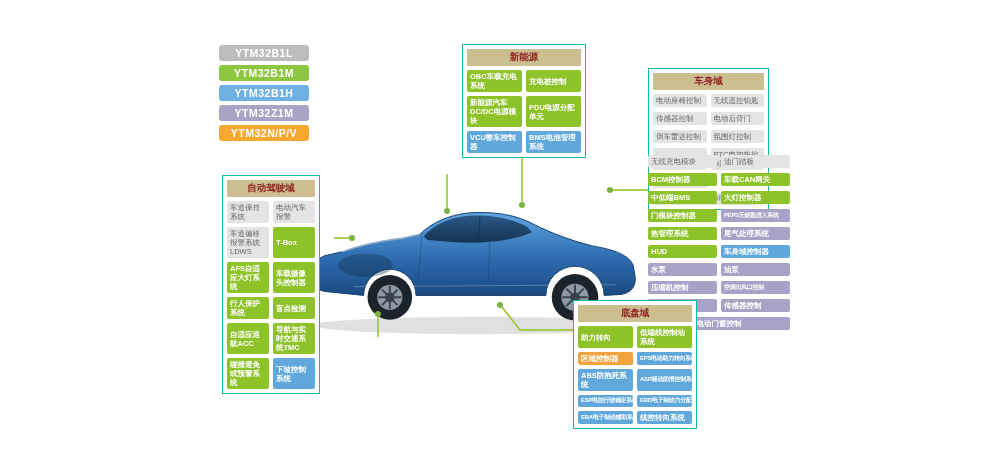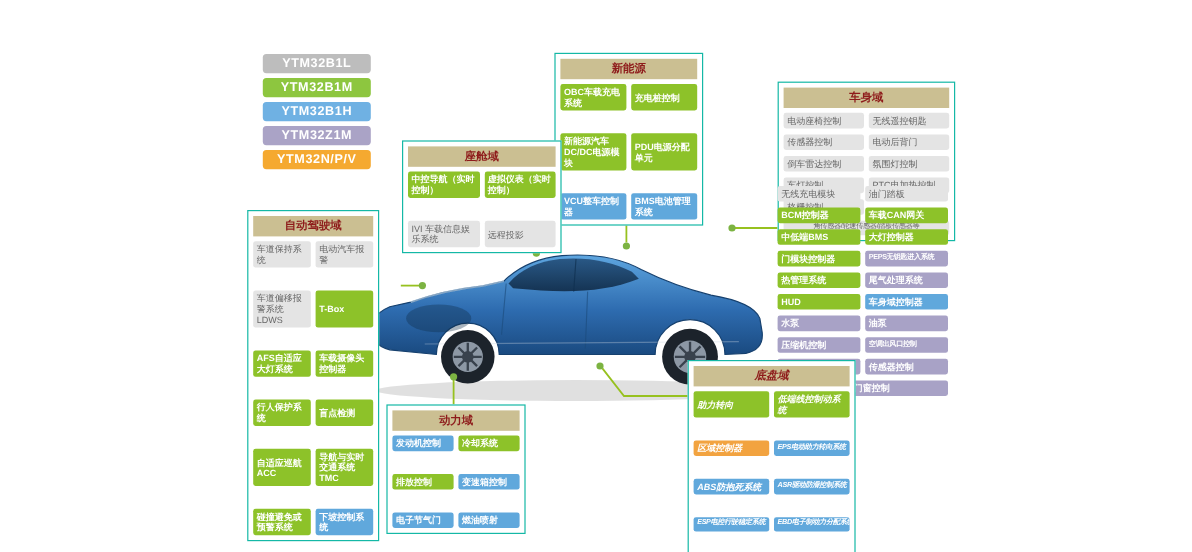--- a/index.html
+++ b/index.html
@@ -12,43 +12,43 @@
   .chip.gray{background:#bdbdbd;}
   .chip.green{background:#8dc63f;}
   .chip.blue{background:#6fb1e3;}
   .chip.purple{background:#aaa3c6;}
   .chip.orange{background:#f5a930;}
 
   
   .domain-box{position:absolute;background:#fff;border:1px solid #14b8a6;padding:4px;box-sizing:border-box;}
   .domain-header{background:#cbbf92;color:#8e1b1b;font-weight:bold;text-align:center;
                  font-size:9.5px;padding:2px 0;margin-bottom:4px;}
-  .grid2{display:grid;grid-template-columns:1fr 1fr;gap:19px 4px;}
+  .grid2{display:grid;grid-template-columns:1fr 1fr;gap:4px 4px;}
   .grid3{display:grid;grid-template-columns:1fr 1fr;gap:5px 4px;}
   .plain{border:none;background:transparent;padding:0;}
 
   .item{min-height:12px;box-sizing:border-box;border-radius:2px;padding:2px 3px;
         display:flex;align-items:center;font-size:7.5px;font-weight:bold;color:#fff;
         line-height:1.2;overflow:hidden;}
   .item.gray{background:#e4e4e4;color:#666;font-weight:normal;}
   .item.green{background:#8dc229;}
   .item.blue{background:#60a8dc;}
   .item.purple{background:#a8a2c6;}
   .item.orange{background:#f2a340;}
   .item.span-all{grid-column:1 / -1;justify-content:center;text-align:center;}
   .item.small{font-size:6px;letter-spacing:-.3px;white-space:nowrap;}
 
   #legend{position:absolute;left:219px;top:45px;}
   #box-new-energy{left:462px;top:44px;width:124px;}
   #box-cockpit{left:335px;top:117px;width:133px;}
-  #box-body{left:648px;top:68px;width:148px;}
+  #box-body{left:648px;top:68px;width:121px;}
   #grid-body{left:648px;top:155px;width:142px;}
-  #box-adas{left:206px;top:175px;width:110px;}
+  #box-adas{left:222px;top:175px;width:98px;}
   #box-power{left:322px;top:337px;width:116px;}
-  #box-chassis{left:573px;top:300px;width:140px;font-style:italic;}
+  #box-chassis{left:573px;top:300px;width:124px;}
 
   #connectors{position:absolute;left:0;top:0;width:993px;height:460px;pointer-events:none;z-index:1;}
   .domain-box,.plain-grid,#legend{z-index:2;}
   #car{position:absolute;left:292px;top:180px;width:376px;height:160px;z-index:0;}
 </style>
 </head>
 <body>
 
 <div id="canvas">
 
@@ -127,29 +127,20 @@
     <div class="grid2">
         <div class="item green">OBC车载充电系统</div>
         <div class="item green">充电桩控制</div>
         <div class="item green">新能源汽车DC/DC电源模块</div>
         <div class="item green">PDU电源分配单元</div>
         <div class="item blue">VCU整车控制器</div>
         <div class="item blue">BMS电池管理系统</div>
       </div>
   </div>
 
-  <div class="domain-box" id="box-cockpit">
-    <div class="domain-header">座舱域</div>
-    <div class="grid2">
-        <div class="item green">中控导航（实时控制）</div>
-        <div class="item green">虚拟仪表（实时控制）</div>
-        <div class="item gray">IVI 车载信息娱乐系统</div>
-        <div class="item gray">远程投影</div>
-      </div>
-  </div>
 
   <div class="domain-box" id="box-body">
     <div class="domain-header">车身域</div>
     <div class="grid3">
         <div class="item gray">电动座椅控制</div>
         <div class="item gray">无线遥控钥匙</div>
         <div class="item gray">传感器控制</div>
         <div class="item gray">电动后背门</div>
         <div class="item gray">倒车雷达控制</div>
         <div class="item gray">氛围灯控制</div>
@@ -193,31 +184,20 @@
         <div class="item green">车载摄像头控制器</div>
         <div class="item green">行人保护系统</div>
         <div class="item green">盲点检测</div>
         <div class="item green">自适应巡航ACC</div>
         <div class="item green">导航与实时交通系统TMC</div>
         <div class="item green">碰撞避免或预警系统</div>
         <div class="item blue">下坡控制系统</div>
       </div>
   </div>
 
-  <div class="domain-box" id="box-power">
-    <div class="domain-header">动力域</div>
-    <div class="grid2">
-        <div class="item blue">发动机控制</div>
-        <div class="item green">冷却系统</div>
-        <div class="item green">排放控制</div>
-        <div class="item blue">变速箱控制</div>
-        <div class="item blue">电子节气门</div>
-        <div class="item blue">燃油喷射</div>
-      </div>
-  </div>
 
   <div class="domain-box" id="box-chassis">
     <div class="domain-header">底盘域</div>
     <div class="grid2">
         <div class="item green">助力转向</div>
         <div class="item green">低端线控制动系统</div>
         <div class="item orange">区域控制器</div>
         <div class="item blue small">EPS电动助力转向系统</div>
         <div class="item blue">ABS防抱死系统</div>
         <div class="item blue small">ASR驱动防滑控制系统</div>

